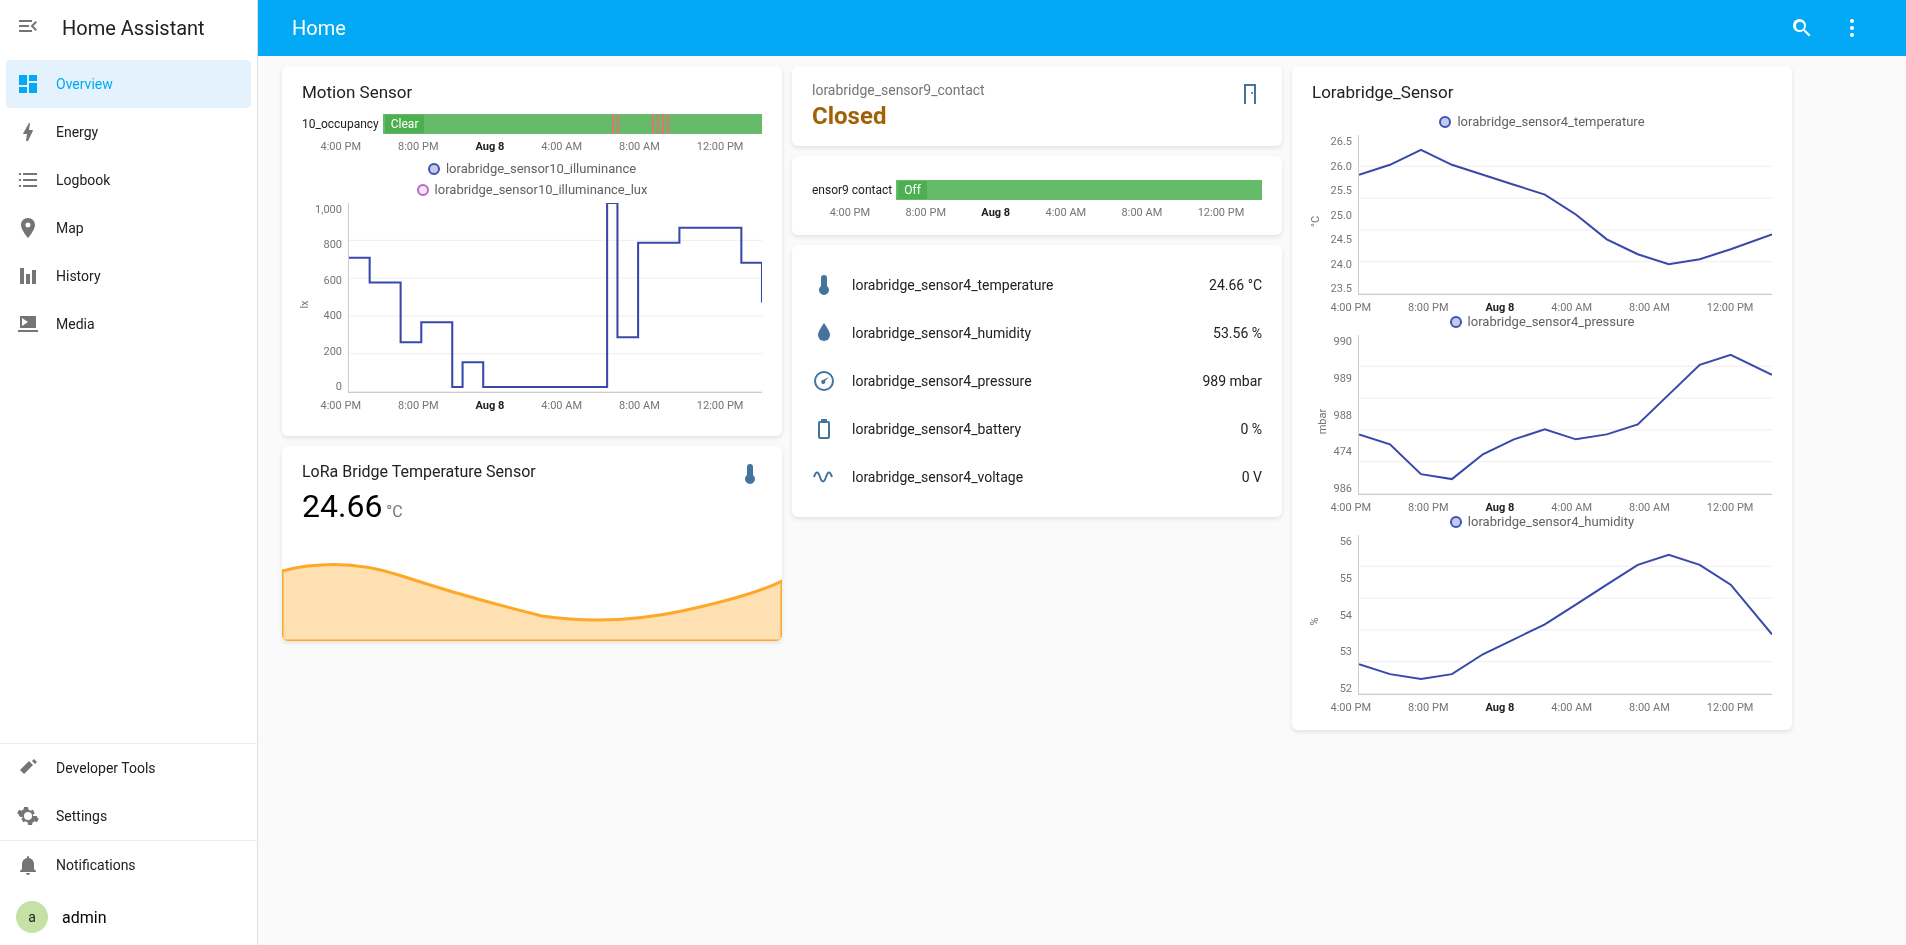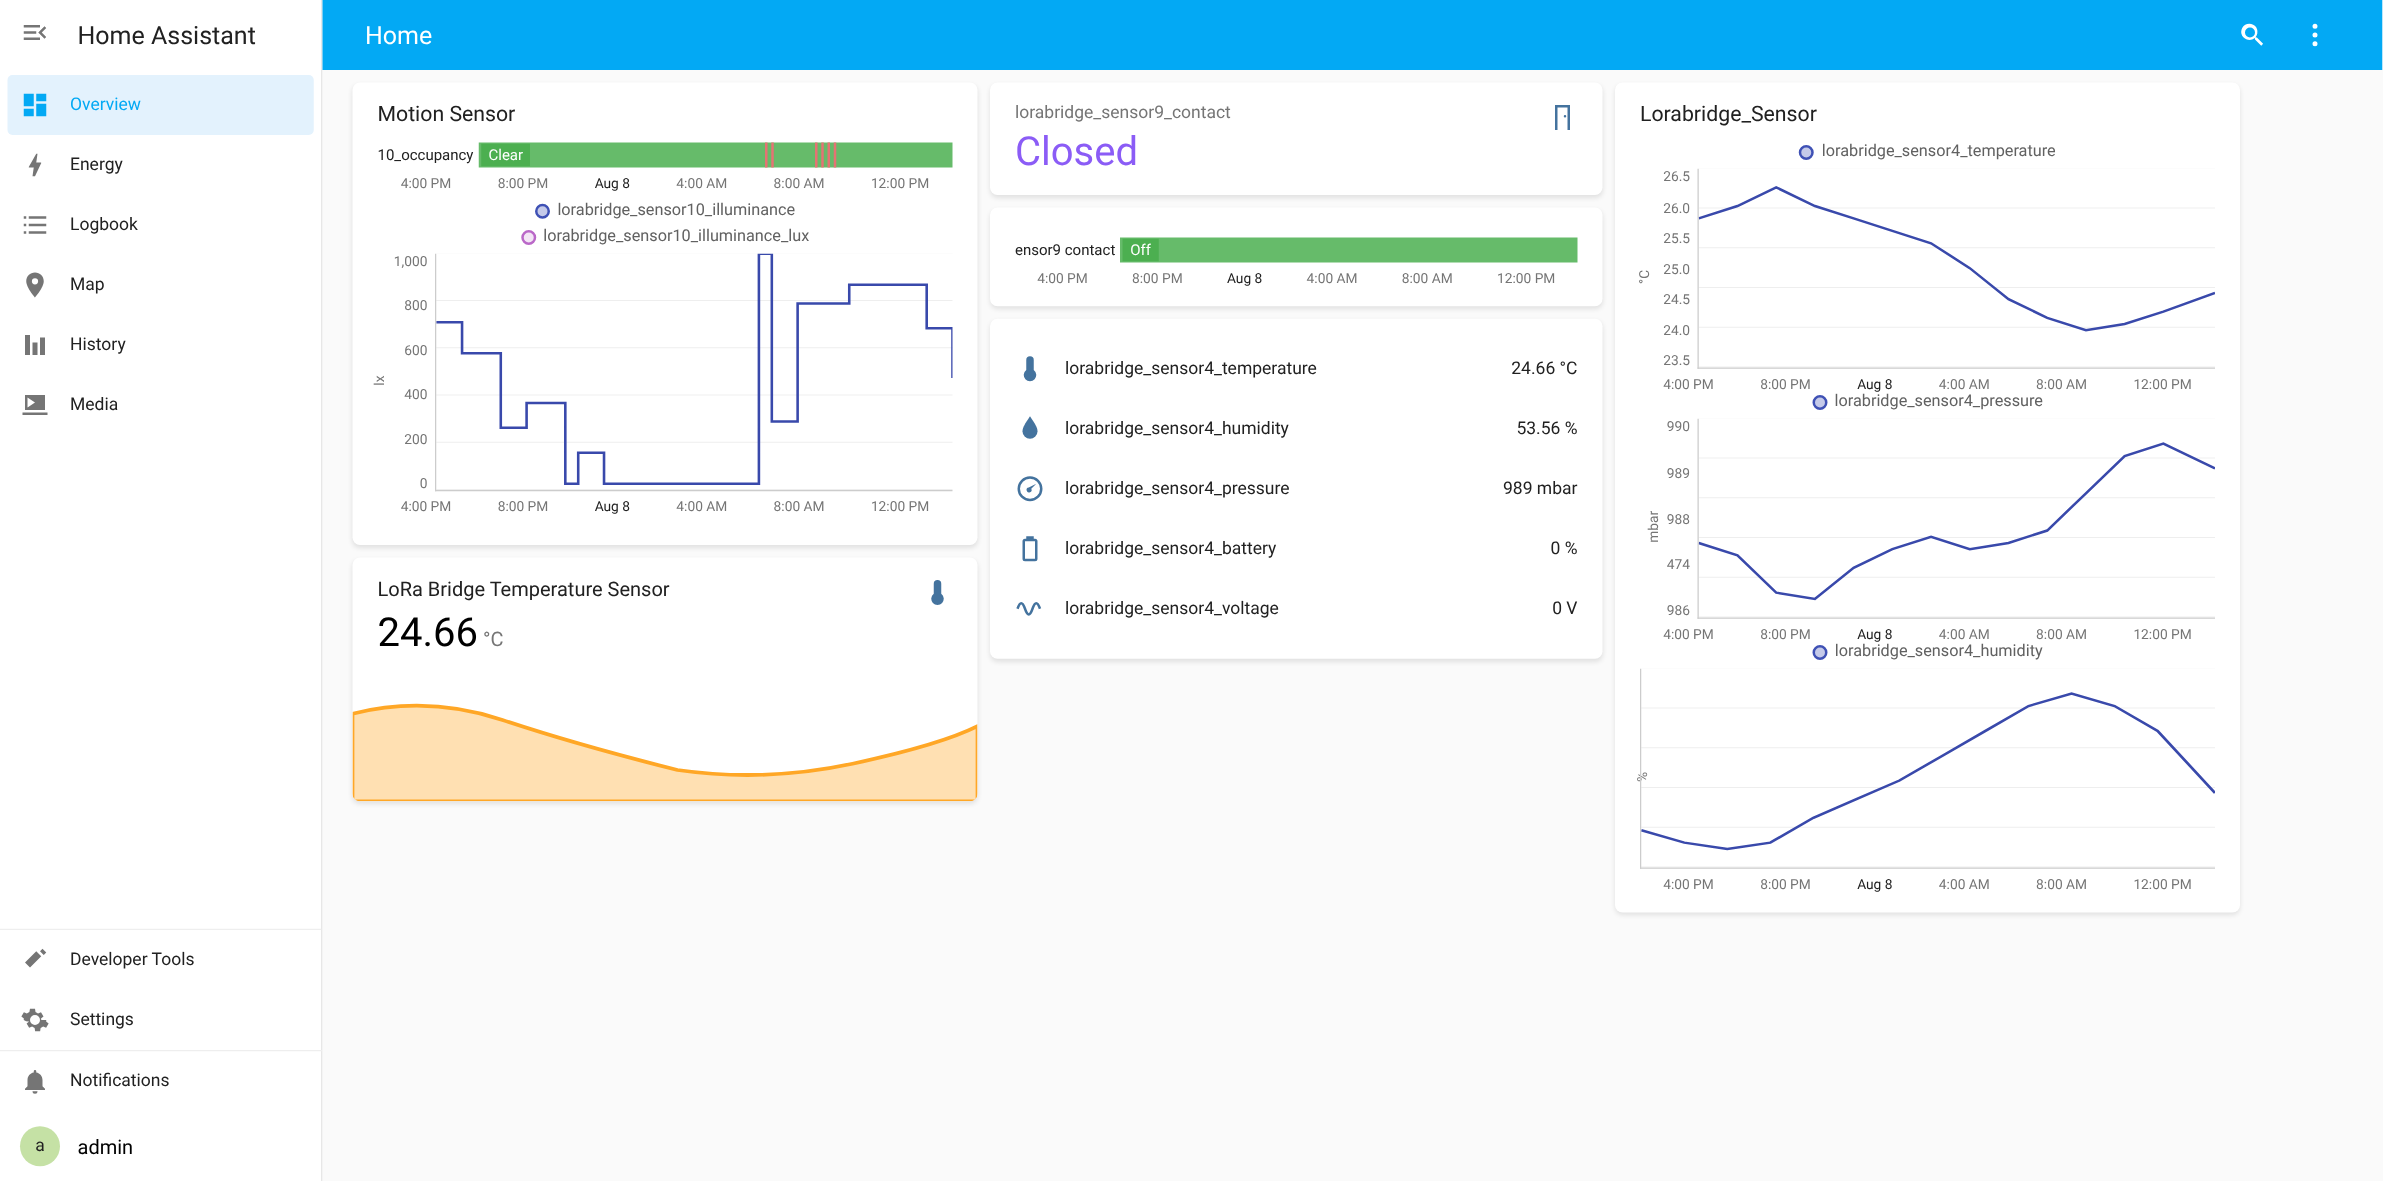--- a/index.html
+++ b/index.html
@@ -23,28 +23,28 @@
 .header-icon-btn { width: 40px; height: 40px; display: flex; align-items: center; justify-content: center; cursor: pointer; border-radius: 50%; }
 .content { flex: 1; padding: 10px 24px; overflow-y: auto; }
 .grid { display: flex; gap: 10px; align-items: flex-start; }
 .col { display: flex; flex-direction: column; gap: 10px; }
 .col1 { width: 500px; }
 .col2 { width: 490px; }
 .col3 { width: 500px; }
 .card { background: #fff; border-radius: 6px; box-shadow: 0 2px 4px rgba(0,0,0,0.1); padding: 16px 20px; }
 .card-title { font-size: 17px; font-weight: 400; color: #212121; margin-bottom: 12px; }
 .card-subtitle { font-size: 14px; color: #757575; margin-bottom: 4px; }
-.card-big-text { font-size: 32px; font-weight: 400; color: #8b5cf6; }
+.card-big-text { font-size: 24px; font-weight: 700; color: #a16207; }
 .card-header-row { display: flex; align-items: flex-start; justify-content: space-between; }
 .status-bar { display: flex; align-items: center; margin: 8px 0 4px; font-size: 12px; }
 .status-bar-label { color: #212121; margin-right: 4px; white-space: nowrap; }
 .status-bar-track { flex: 1; height: 20px; background: #66bb6a; position: relative; }
 .status-bar-badge { background: #4caf50; color: #fff; padding: 2px 6px; font-size: 12px; position: absolute; left: 2px; top: 1px; }
 .time-axis { display: flex; justify-content: space-around; font-size: 11px; color: #757575; margin: 6px 0 8px; }
-.time-axis .bold { font-weight: 400; color: #212121; text-align: right; }
+.time-axis .bold { font-weight: 700; color: #212121; text-align: right; }
 .chart-legend { display: flex; justify-content: center; gap: 18px; font-size: 13px; color: #616161; margin-bottom: 6px; }
 .legend-item { display: flex; align-items: center; gap: 6px; }
 .legend-dot { width: 12px; height: 12px; border-radius: 50%; border: 2px solid; }
 .chart-area { position: relative; height: 190px; display: flex; }
 .y-axis { display: flex; flex-direction: column; justify-content: space-between; font-size: 11px; color: #757575; text-align: right; padding-right: 6px; width: 46px; }
 .y-label { position: absolute; left: -2px; top: 50%; transform: rotate(-90deg); font-size: 11px; color: #757575; }
 .plot { flex: 1; border-left: 1px solid #ccc; border-bottom: 1px solid #ccc; position: relative; background-image: linear-gradient(to top, #eee 1px, transparent 1px); background-size: 100% 20%; }
 .entity-row { display: flex; align-items: center; padding: 12px 0; font-size: 14px; color: #212121; }
 .entity-icon { width: 40px; display: flex; justify-content: flex-start; color: #44739e; }
 .entity-name { flex: 1; }
@@ -406,20 +406,27 @@
 
           <div class="small-chart">
             <div class="chart-legend">
                 <div class="legend-item">
                   <span class="legend-dot" style="border-color:#3f51b5;background:#c5cae9"></span>
                   <span>lorabridge_sensor4_humidity</span>
                 </div>
               </div>
             <div class="chart-area">
               <span class="y-label">%</span>
+              <div class="y-axis">
+                <span>56</span>
+                <span>55</span>
+                <span>54</span>
+                <span>53</span>
+                <span>52</span>
+              </div>
               <div class="plot"><svg viewBox="0 0 400 160" preserveAspectRatio="none" style="width:100%;height:100%">
                     <polyline fill="none" stroke="#3949ab" stroke-width="2" points="0,130 30,140 60,145 90,140 120,120 150,105 180,90 210,70 240,50 270,30 300,20 330,30 360,50 400,100"></polyline>
                   </svg></div>
             </div>
             <div class="time-axis">
               <span>4:00 PM</span>
                 <span>8:00 PM</span>
                 <span class="bold">Aug 8</span>
                 <span>4:00 AM</span>
                 <span>8:00 AM</span>

